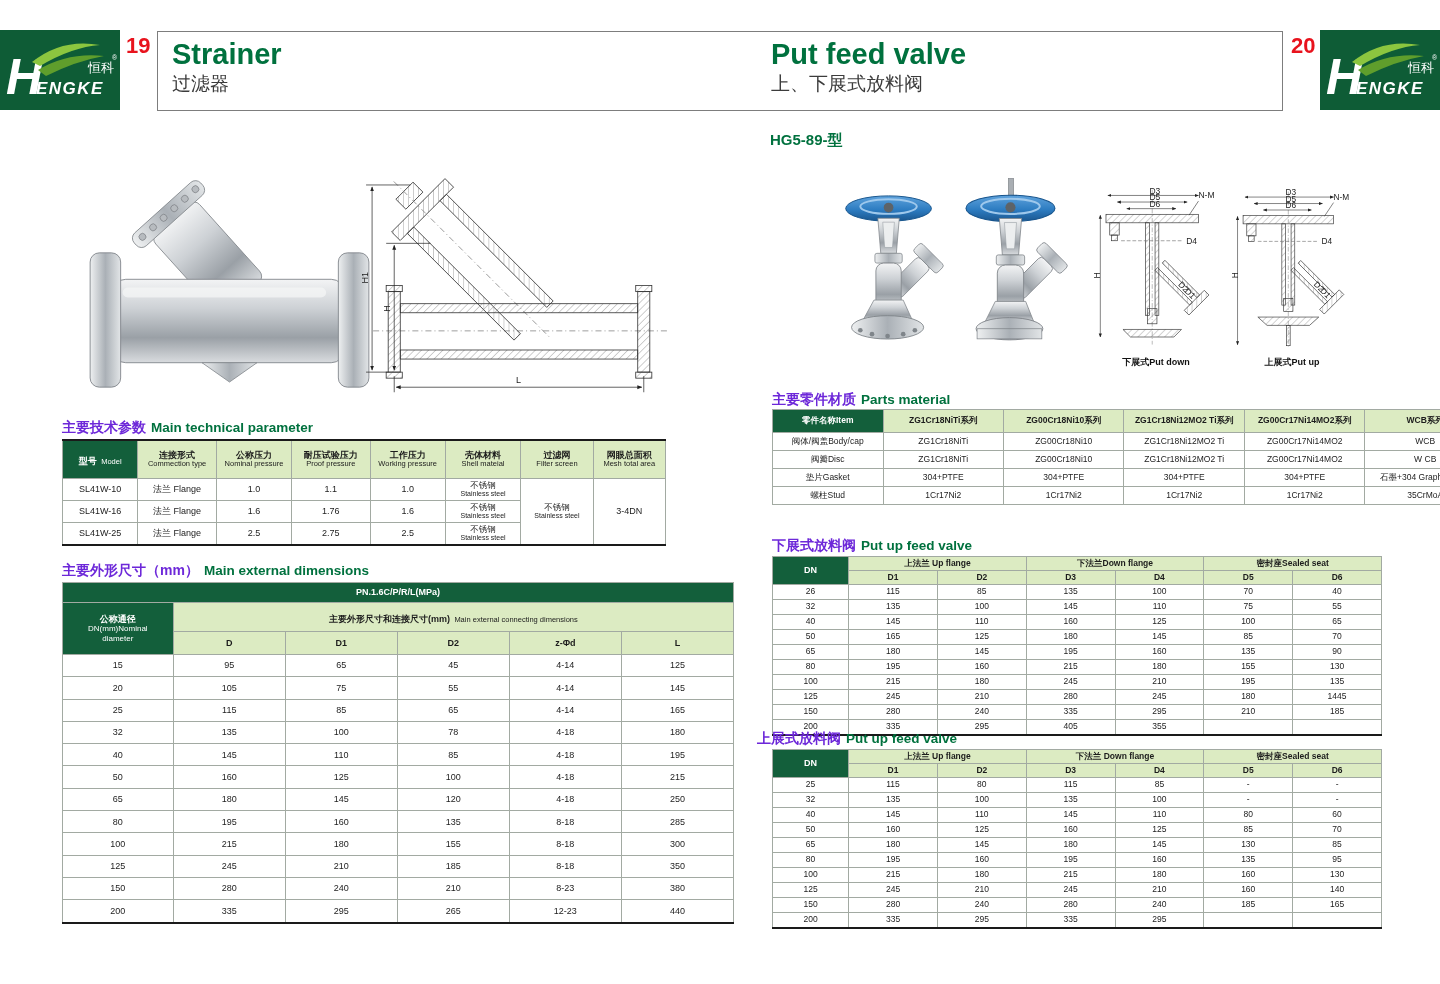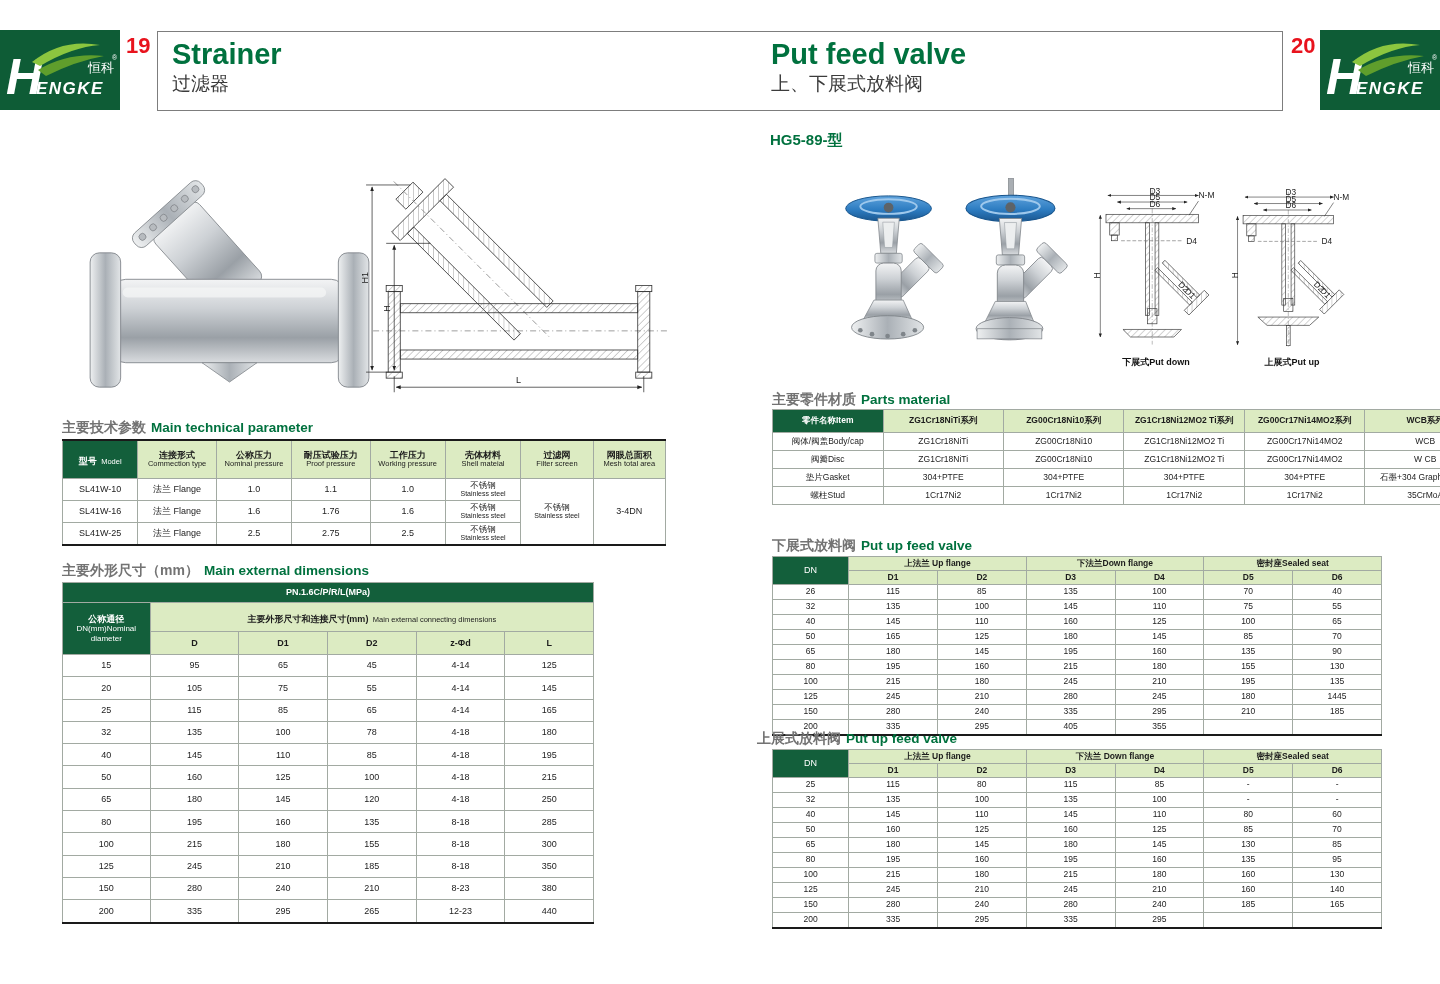--- a/index.html
+++ b/index.html
@@ -10,21 +10,21 @@
   .logo-box{position:absolute;top:30px;width:120px;height:80px;background:#0e5c36;}
   .logo-box svg{width:100%;height:100%;display:block;}
   .pagenum{position:absolute;top:33px;font-size:22px;font-weight:bold;color:#e8131d;}
   .band{position:absolute;left:157px;top:31px;width:1124px;height:78px;border:1px solid #7d7d7d;background:#fff;}
   .headline{position:absolute;top:8px;line-height:1;}
   .headline .en{font-size:29px;font-weight:bold;color:#00713e;letter-spacing:0px;}
   .headline .zh{font-size:19px;color:#3c3c3c;margin-top:5px;}
 
   
   .sec-title{position:absolute;white-space:nowrap;line-height:1;}
-  .sec-title .zh{font-size:14px;font-weight:bold;color:#737373;}
+  .sec-title .zh{font-size:14px;font-weight:bold;color:#6d28d9;}
   .sec-title .en{font-size:13.5px;font-weight:bold;color:#00713e;margin-left:5px;}
   .model-heading{position:absolute;left:770px;top:131px;font-size:15px;font-weight:bold;color:#00713e;}
 
   
   .twrap{position:absolute;}
   table.cat{border-collapse:collapse;width:100%;table-layout:fixed;}
   .cat th,.cat td{border:1px solid #a2aaa2;text-align:center;vertical-align:middle;
                   padding:0;line-height:1.15;overflow:hidden;font-weight:normal;color:#1c1c1c;}
   .dark{background:#135f3b;color:#fff !important;}
   .dark *{color:#fff;text-align:center;}
@@ -47,21 +47,21 @@
   .t2 .grp{height:28px;}
   .t2 .ch{height:22px;font-size:9px;font-weight:bold;}
   .t2 tbody td{height:21.3px;font-size:9px;}
 
   .t3{border-bottom:1px solid #6f6f6f;}
   .t3 thead th{height:22px;font-size:8.5px;font-weight:bold;}
   .t3 tbody td{height:17px;font-size:8.5px;}
 
   .t4{border-bottom:2px solid #1a1a1a;}
   .t4 .gh{height:13px;font-size:8.5px;font-weight:bold;}
-  .t4 .dnc{font-size:9px;font-weight:normal;margin-top:40px;}
+  .t4 .dnc{font-size:9px;font-weight:bold;margin-top:40px;}
   .t4 .ch{height:13px;font-size:8.5px;font-weight:bold;}
   .t4 tbody td{height:14px;font-size:8.5px;}
 
   
   .fig{position:absolute;}
   .fig svg{display:block;width:100%;height:100%;}
   .fig-caption{text-align:center;font-size:9px;color:#111;margin-top:2px;font-weight:bold;}
   .dimtxt{font-size:9px;fill:#222;font-family:"Liberation Sans",sans-serif;}
 </style>
 </head>
@@ -276,21 +276,21 @@
               <span class="he">Stainless steel</span>
             </td>
         </tr>
       </tbody>
     </table>
   </div>
 
   <div class="sec-title" style="left:62px;top:562px;">
     <span class="zh">主要外形尺寸（mm）</span><span class="en">Main external dimensions</span>
   </div>
-  <div class="twrap" style="left:62px;top:582px;width:532px;">
+  <div class="twrap" style="left:62px;top:582px;width:672px;">
     <table class="cat t2">
       <colgroup>
           <col style="width:16.5%">
           <col style="width:16.7%">
           <col style="width:16.7%">
           <col style="width:16.7%">
           <col style="width:16.7%">
           <col style="width:16.7%">
         </colgroup>
       <thead>

